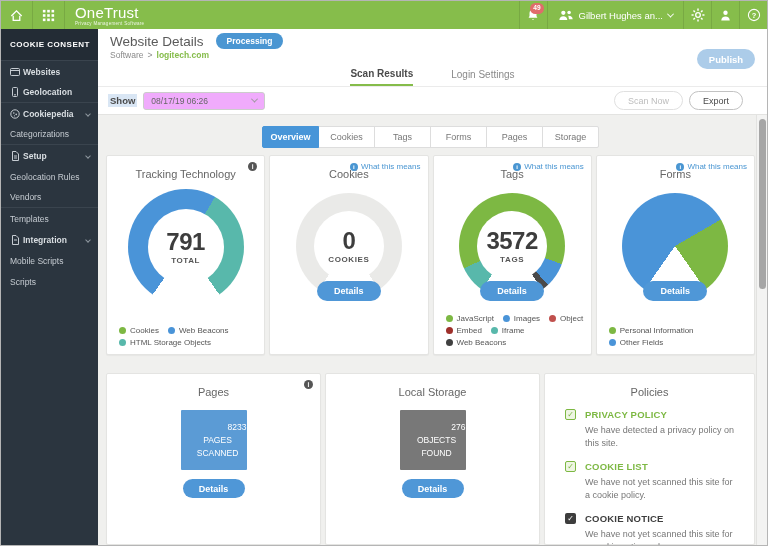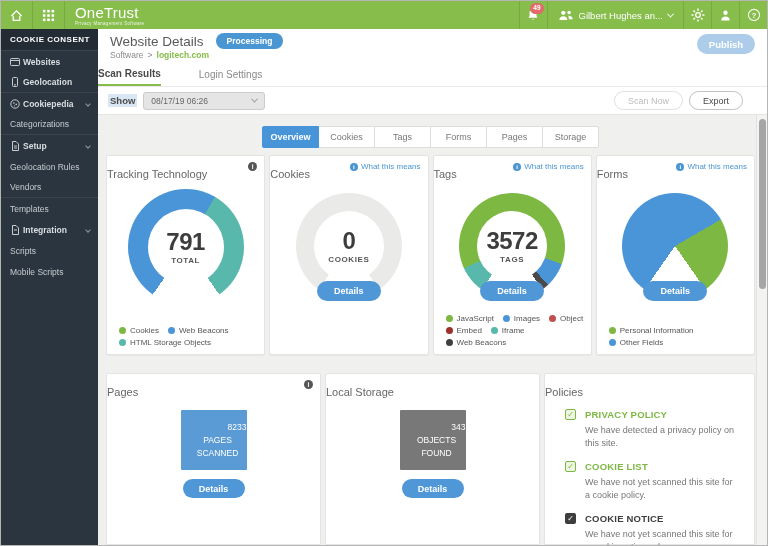--- a/index.html
+++ b/index.html
@@ -14,65 +14,65 @@
   .tb-bell { position:relative; width:36px; }
   .badge { position:absolute; top:2px; right:3px; background:#e06c6c; color:#fff; font-size:6.5px; line-height:1; padding:2px 3px; border-radius:7px; font-weight:bold; }
   .logo { display:flex; flex-direction:column; justify-content:center; padding-left:10px; color:#fff; }
   .logo-text { font-size:15px; font-weight:normal; letter-spacing:.2px; line-height:15px; }
   .logo-sub { font-size:4.5px; opacity:.85; letter-spacing:.3px; margin-top:1px; }
   .tb-user { display:flex; align-items:center; gap:5px; padding:0 10px; border-left:1px solid rgba(0,0,0,.10); color:#fff; font-size:9.5px; cursor:pointer; }
   .chev-w { width:5px; height:5px; border-right:1px solid #fff; border-bottom:1px solid #fff; transform:rotate(45deg) translate(-1px,-1px); }
 
   
   .sidebar { position:absolute; top:28px; left:0; bottom:0; width:97px; background:#2b353f; z-index:4; }
-  .sb-header { height:22px; background:#232c35; color:#fff; font-size:8px; font-weight:bold; letter-spacing:.5px; display:flex; align-items:center; padding-left:9px; border-bottom:1px solid #3a444e; }
+  .sb-header { height:32px; background:#232c35; color:#fff; font-size:8px; font-weight:bold; letter-spacing:.5px; display:flex; align-items:center; padding-left:9px; border-bottom:1px solid #3a444e; }
   .s-item { display:flex; align-items:center; height:21px; padding-left:9px; color:#c6ccd2; font-size:8.5px; cursor:pointer; position:relative; }
   .s-item.parent { font-weight:bold; color:#d9dee2; }
   .s-item.sep { border-bottom:1px solid #3a444e; }
   .s-icon { width:13px; display:flex; align-items:center; }
   .s-chev { position:absolute; right:8px; width:4px; height:4px; border-right:1px solid #8e979f; border-bottom:1px solid #8e979f; transform:rotate(45deg); }
 
   
   .main { position:absolute; top:28px; left:97px; right:0; bottom:0; display:flex; flex-direction:column; }
   .row1 { height:32px; background:#fff; position:relative; padding:4px 0 0 12px; }
   .title-line { display:flex; align-items:center; gap:12px; }
   .page-title { font-size:13.5px; color:#5a5a5a; }
   .status-badge { background:#4a96d2; color:#fff; font-size:8.5px; font-weight:bold; padding:3px 11px; border-radius:9px; }
   .breadcrumb { font-size:8.5px; color:#8a8a8a; margin-top:1px; display:flex; gap:4px; align-items:center; }
   .bc-current { color:#85bc4a; font-weight:bold; }
-  .publish-btn { position:absolute; right:12px; top:5px; width:58px; height:20px; border:none; border-radius:11px; background:#accce9; color:#fff; font-size:9.5px; font-weight:bold; cursor:pointer; }
-
-  .row2 { height:27px; background:#fff; display:flex; gap:38px; border-bottom:1px solid #ebebeb; }
+  .publish-btn { position:absolute; right:12px; top:20px; width:58px; height:20px; border:none; border-radius:11px; background:#accce9; color:#fff; font-size:9.5px; font-weight:bold; cursor:pointer; }
+
+  .row2 { height:27px; background:#fff; display:flex; justify-content:center; gap:38px; border-bottom:1px solid #ebebeb; }
   .tab { font-size:10px; color:#8a8a8a; display:flex; align-items:center; padding-top:2px; cursor:pointer; }
   .tab.active { color:#4a4a4a; font-weight:bold; border-bottom:2px solid #85bc4a; }
 
   .row3 { height:27px; background:#fff; display:flex; align-items:center; padding:0 10px; gap:6px; }
   .show-label { font-size:9.5px; font-weight:bold; color:#4a4a4a; background:#d9e6f4; padding:1px 2px; }
-  .date-select { width:122px; height:18px; border:1px solid #ccc; border-radius:3px; background:#e5e5e5; display:flex; align-items:center; justify-content:space-between; padding:0 7px; font-size:8.5px; color:#666; cursor:pointer; }
+  .date-select { width:122px; height:18px; border:1px solid #ccc; border-radius:3px; background:#f0abfc; display:flex; align-items:center; justify-content:space-between; padding:0 7px; font-size:8.5px; color:#666; cursor:pointer; }
   .chev-g { width:5px; height:5px; border-right:1px solid #999; border-bottom:1px solid #999; transform:rotate(45deg) translate(-1px,-1px); }
   .row3-right { margin-left:auto; display:flex; gap:6px; padding-right:14px; }
   .pill-btn { height:19px; padding:0 13px; border-radius:10px; background:#fff; font-size:9px; cursor:pointer; }
   .scan-now { border:1px solid #e0e0e0; color:#bdbdbd; }
   .export { border:1px solid #c2c2c2; color:#4a4a4a; }
 
   .content { flex:1; background:#f0f0ee; border-top:1px solid #e3e3e1; padding:6px 12px 0 8px; position:relative; }
 
   
   .subtabs { display:flex; justify-content:center; margin-top:5px; }
   .subtab { min-width:57px; height:22px; display:flex; align-items:center; justify-content:center; background:#fff; border:1px solid #ddd; margin-left:-1px; font-size:9px; color:#777; cursor:pointer; }
   .subtab:first-child { margin-left:0; border-radius:2px 0 0 2px; }
   .subtab:last-child { border-radius:0 2px 2px 0; }
   .subtab.active { background:#4795d8; border-color:#4795d8; color:#fff; font-weight:bold; z-index:1; }
 
   
   .cards-row1 { display:flex; gap:4px; margin-top:7px; height:200px; }
   .cards-row1 .card { flex:1; }
   .cards-row2 { display:flex; gap:4px; margin-top:18px; height:172px; }
   .card { background:#fff; border:1px solid #e4e4e2; border-radius:2px; box-shadow:0 1px 1px rgba(0,0,0,.04); position:relative; }
-  .card-title { font-size:11px; color:#666; margin-top:12px; }
+  .card-title { text-align:center; font-size:11px; color:#666; margin-top:12px; }
   .info-dark { position:absolute; top:6px; right:7px; width:9px; height:9px; border-radius:50%; background:#555; color:#fff; font-size:6.5px; font-weight:bold; display:flex; align-items:center; justify-content:center; font-style:normal; cursor:pointer; }
   .wtm { position:absolute; top:6px; right:7px; display:flex; align-items:center; gap:3px; font-size:8px; color:#4a96d2; cursor:pointer; }
   .wtm .info-blue { width:8px; height:8px; border-radius:50%; background:#4a96d2; color:#fff; font-size:6px; font-weight:bold; display:flex; align-items:center; justify-content:center; font-style:normal; }
 
   .gauge-wrap { position:relative; margin:10px auto 0; }
   .gw116 { width:116px; height:116px; margin-top:9px; }
   .gw106 { width:106px; height:106px; margin-top:13px; }
   .gauge { position:absolute; inset:0; border-radius:50%; }
   .gauge-center { position:absolute; display:flex; flex-direction:column; align-items:center; justify-content:center; background:#fff; border-radius:50%; }
   .gw116 .gauge-center { inset:20px; }
@@ -267,24 +267,24 @@
       <span class="s-icon">
           <svg width="10" height="10" viewBox="0 0 10 10">
             <path d="M2.5 0.5h3.5L8.5 3v6.5h-6z" stroke="#c6ccd2" fill="none"></path>
             <line x1="4" y1="5" x2="7" y2="5" stroke="#c6ccd2"></line>
           </svg>
         </span>
       <span>Integration</span>
       <span class="s-chev"></span>
     </div>
     <div class="s-item">
+      <span>Mobile Scripts</span>
+    </div>
+    <div class="s-item">
       <span>Scripts</span>
-    </div>
-    <div class="s-item">
-      <span>Mobile Scripts</span>
     </div>
   </div>
 
   <div class="main">
 
     <div class="row1">
       <div class="title-line">
         <span class="page-title">Website Details</span>
         <span class="status-badge">Processing</span>
       </div>
@@ -441,21 +441,21 @@
           <div class="num-square" style="background: rgb(91, 155, 213);">
             <div>8233</div>
             <div class="sq-label">PAGES SCANNED</div>
           </div>
           <button class="sq-details">Details</button>
         </div>
 
         <div class="card card-storage">
           <div class="card-title">Local Storage</div>
           <div class="num-square" style="background: rgb(120, 120, 120);">
-            <div>343</div>
+            <div>276</div>
             <div class="sq-label">OBJECTS FOUND</div>
           </div>
           <button class="sq-details">Details</button>
         </div>
 
         <div class="card card-policies">
           <div class="card-title">Policies</div>
           <div class="policy-list">
             <div class="policy-item">
               <div class="policy-head">

